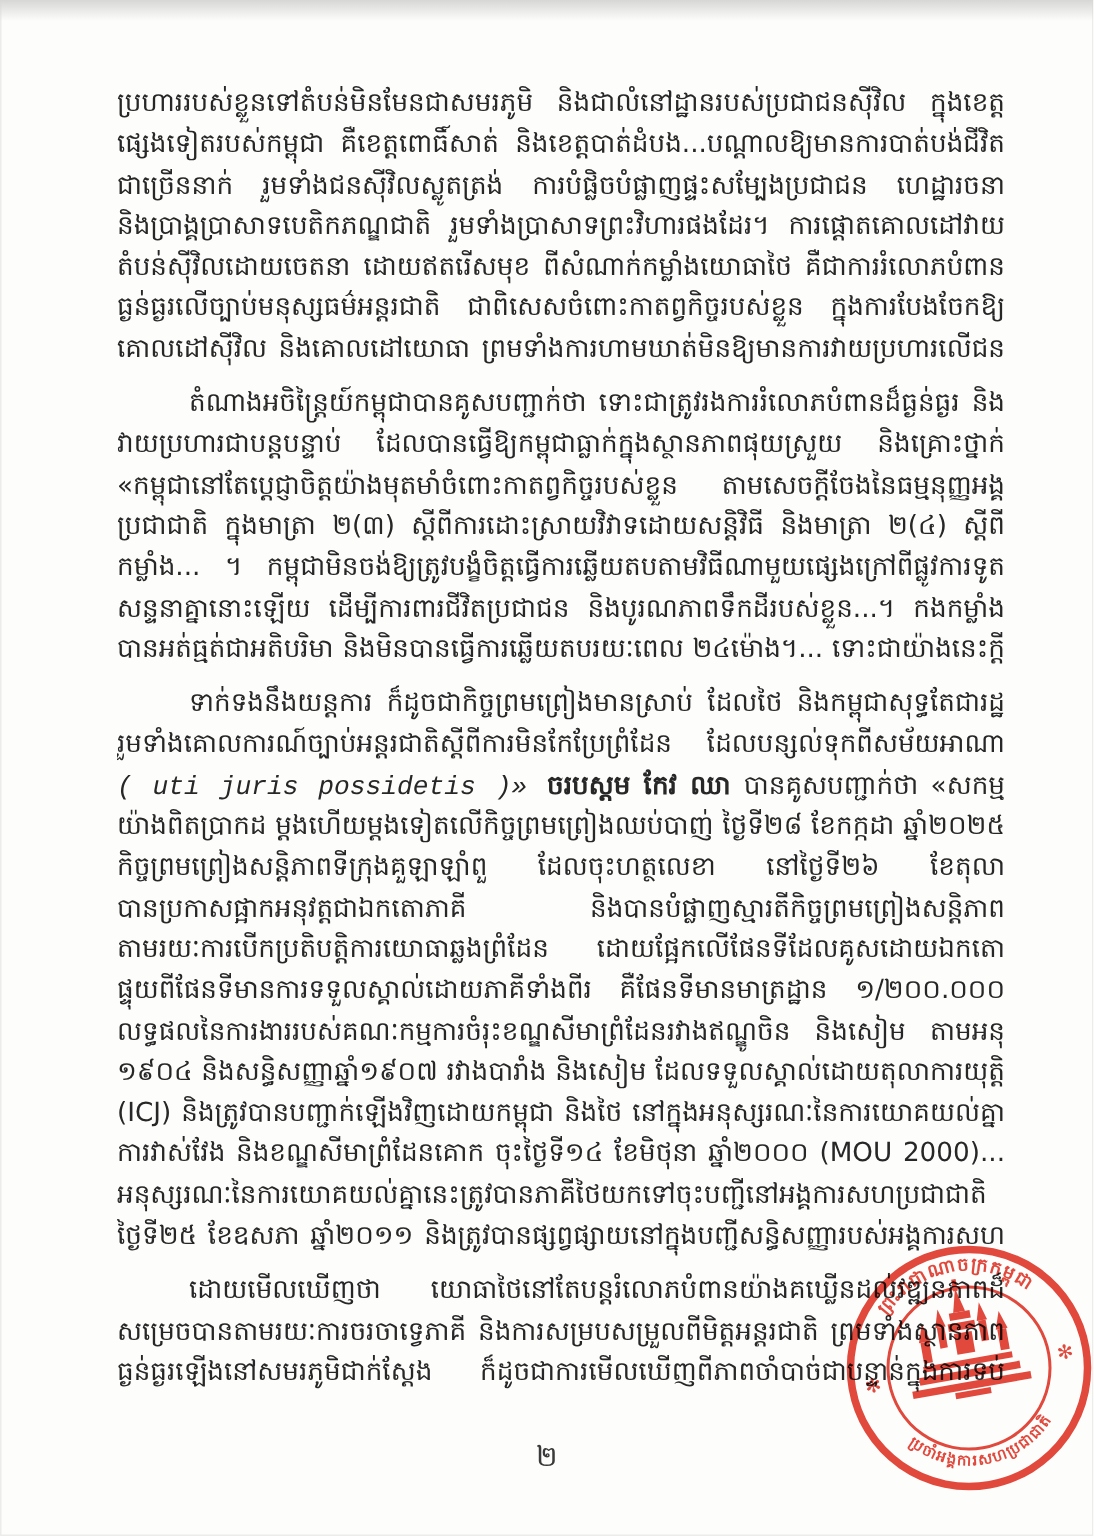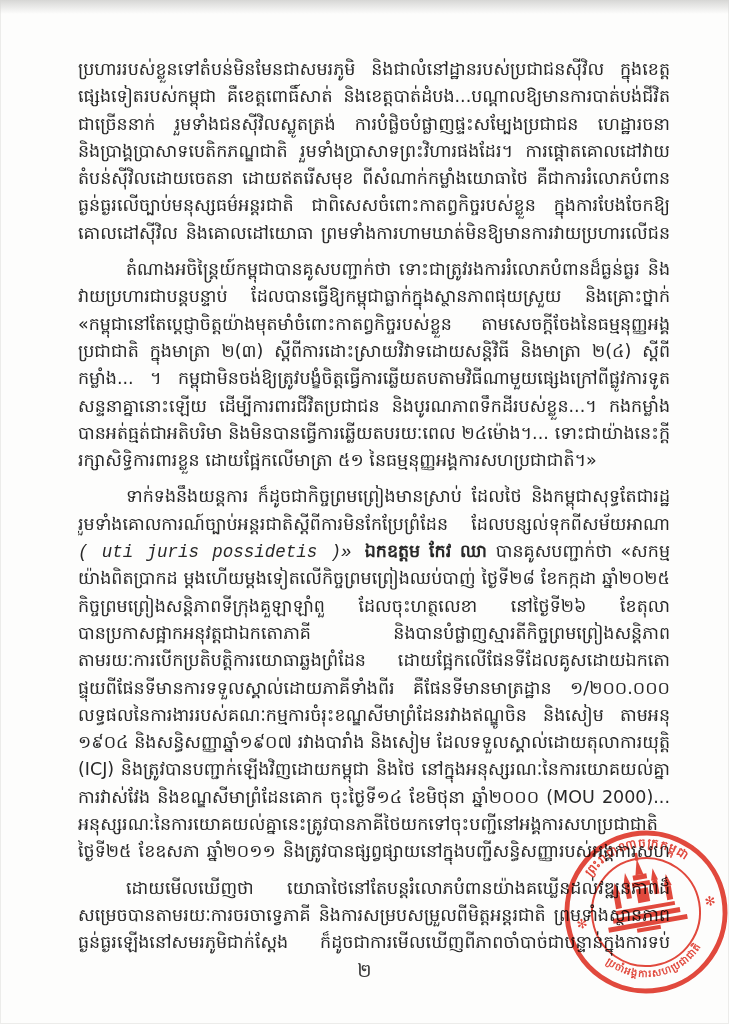--- a/index.html
+++ b/index.html
@@ -59,29 +59,28 @@
     </div>
 
     <div class="para">
       <div class="line first">តំណាងអចិន្ត្រៃយ៍កម្ពុជាបានគូសបញ្ជាក់ថា  ទោះជាត្រូវរងការរំលោភបំពានដ៏ធ្ងន់ធ្ងរ និងការ</div>
       <div class="line">វាយប្រហារជាបន្តបន្ទាប់ ដែលបានធ្វើឱ្យកម្ពុជាធ្លាក់ក្នុងស្ថានភាពផុយស្រួយ និងគ្រោះថ្នាក់កាន់តែធ្ងន់ធ្ងរ</div>
       <div class="line">«កម្ពុជានៅតែប្ដេជ្ញាចិត្តយ៉ាងមុតមាំចំពោះកាតព្វកិច្ចរបស់ខ្លួន តាមសេចក្ដីចែងនៃធម្មនុញ្ញអង្គការសហ</div>
       <div class="line">ប្រជាជាតិ ក្នុងមាត្រា ២(៣) ស្ដីពីការដោះស្រាយវិវាទដោយសន្តិវិធី និងមាត្រា ២(៤) ស្ដីពីការហាមប្រើ</div>
       <div class="line">កម្លាំង... ។ កម្ពុជាមិនចង់ឱ្យត្រូវបង្ខំចិត្តធ្វើការឆ្លើយតបតាមវិធីណាមួយផ្សេងក្រៅពីផ្លូវការទូត និងការ</div>
       <div class="line">សន្ទនាគ្នានោះឡើយ ដើម្បីការពារជីវិតប្រជាជន និងបូរណភាពទឹកដីរបស់ខ្លួន...។ កងកម្លាំងកម្ពុជា</div>
       <div class="line">បានអត់ធ្មត់ជាអតិបរិមា និងមិនបានធ្វើការឆ្លើយតបរយៈពេល ២៤ម៉ោង។... ទោះជាយ៉ាងនេះក្ដី កម្ពុជា</div>
-      <div class="line end">រក្សាសិទ្ធិការពារខ្លួន ដោយផ្អែកលើមាត្រា ៥១ នៃធម្មនុញ្ញអង្គការសហប្រជាជាតិ។»</div>
     </div>
 
     <div class="para">
       <div class="line first">ទាក់ទងនឹងយន្តការ ក៏ដូចជាកិច្ចព្រមព្រៀងមានស្រាប់  ដែលថៃ និងកម្ពុជាសុទ្ធតែជារដ្ឋភាគី</div>
       <div class="line">រួមទាំងគោលការណ៍ច្បាប់អន្តរជាតិស្ដីពីការមិនកែប្រែព្រំដែន ដែលបន្សល់ទុកពីសម័យអាណានិគម</div>
       <div class="line">
         <span class="latin-italic">( uti juris possidetis )»  </span>
-        <span class="bold-name">ឯកឧត្តម កែវ ឈា </span>
+        <span class="bold-name">ចរបស្តម កែវ ឈា </span>
         <span>បានគូសបញ្ជាក់ថា «សកម្មភាពរបស់ថៃ គឺជាការរំលោភ</span>
       </div>
       <div class="line">យ៉ាងពិតប្រាកដ ម្ដងហើយម្ដងទៀតលើកិច្ចព្រមព្រៀងឈប់បាញ់ ថ្ងៃទី២៨ ខែកក្កដា ឆ្នាំ២០២៥ និង</div>
       <div class="line">កិច្ចព្រមព្រៀងសន្តិភាពទីក្រុងគួឡាឡាំពួ ដែលចុះហត្ថលេខា នៅថ្ងៃទី២៦ ខែតុលា ឆ្នាំ២០២៥។ ភាគីថៃ</div>
       <div class="line">បានប្រកាសផ្អាកអនុវត្តជាឯកតោភាគី និងបានបំផ្លាញស្មារតីកិច្ចព្រមព្រៀងសន្តិភាពទីក្រុងគួឡាឡាំពួ</div>
       <div class="line">តាមរយៈការបើកប្រតិបត្តិការយោធាឆ្លងព្រំដែន ដោយផ្អែកលើផែនទីដែលគូសដោយឯកតោភាគី  ដែល</div>
       <div class="line">ផ្ទុយពីផែនទីមានការទទួលស្គាល់ដោយភាគីទាំងពីរ  គឺផែនទីមានមាត្រដ្ឋាន ១/២០០.០០០ ដែលជា</div>
       <div class="line">លទ្ធផលនៃការងាររបស់គណៈកម្មការចំរុះខណ្ឌសីមាព្រំដែនរវាងឥណ្ឌូចិន និងសៀម តាមអនុសញ្ញាឆ្នាំ</div>
       <div class="line">១៩០៤ និងសន្ធិសញ្ញាឆ្នាំ១៩០៧ រវាងបារាំង និងសៀម ដែលទទួលស្គាល់ដោយតុលាការយុត្តិធម៌អន្តរជាតិ</div>
       <div class="line">(ICJ) និងត្រូវបានបញ្ជាក់ឡើងវិញដោយកម្ពុជា និងថៃ នៅក្នុងអនុស្សរណៈនៃការយោគយល់គ្នា ស្ដីពី</div>

